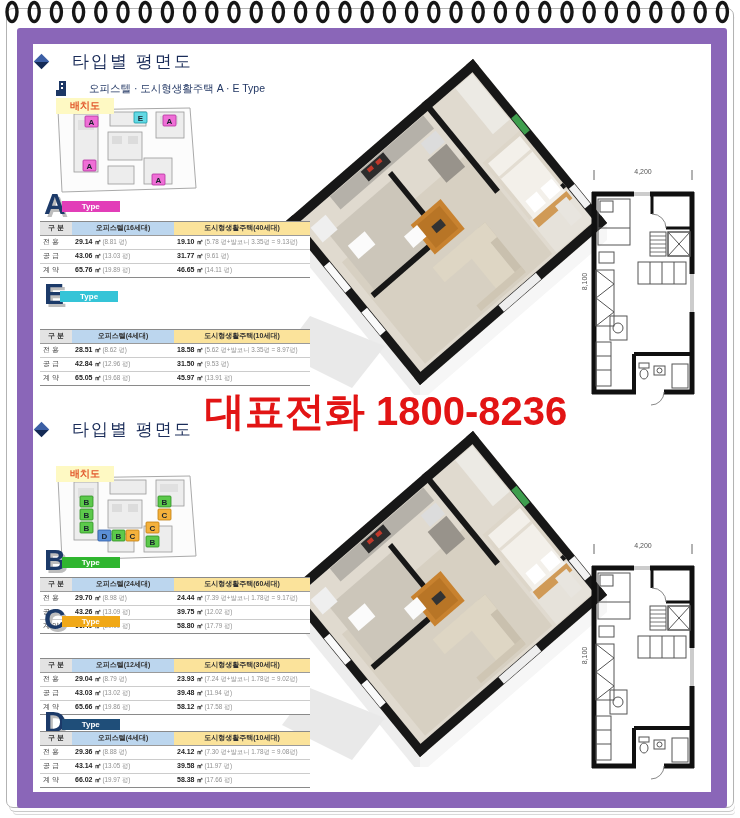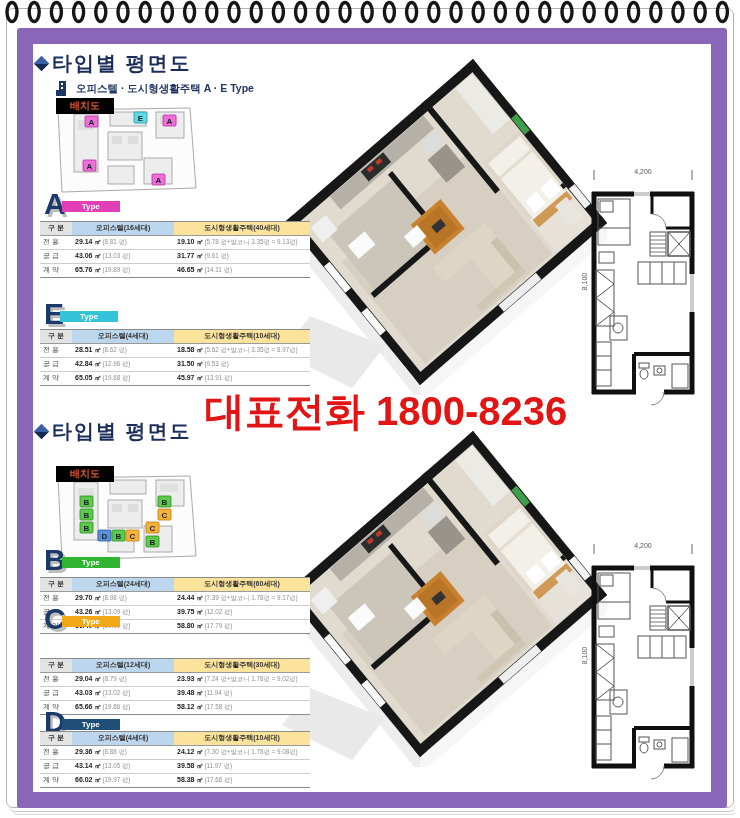--- a/index.html
+++ b/index.html
@@ -8,27 +8,27 @@
   
   .sheet{position:absolute;left:6px;top:8px;width:726px;height:798px;background:#fff;
          border:1px solid #b3b3b3;border-radius:7px;
          box-shadow:2px 4px 0 -1px #fdfdfd,2px 5px 0 -1px #c9c9c9,4px 9px 0 -3px #fdfdfd,4px 10px 0 -3px #d9d9d9;}
   
   .frame{position:absolute;left:17px;top:28px;width:678px;height:748px;border:16px solid #8A66B8;border-radius:3px;}
   
   .spiral{position:absolute;left:0;top:0;width:740px;height:26px;z-index:8;}
   .ring{stroke:#161616;stroke-width:3.4;fill:none;}
   
-  .sec-title{position:absolute;left:36px;display:flex;align-items:center;gap:5px;
-             font-size:20px;font-weight:700;color:#1a2c59;letter-spacing:2px;z-index:3;}
+  .sec-title{position:absolute;left:36px;display:flex;align-items:center;gap:25px;
+             font-size:17px;font-weight:400;color:#1a2c59;letter-spacing:2px;z-index:3;}
   .diamond{width:11px;height:11px;transform:rotate(45deg);flex:none;
            background:linear-gradient(135deg,#3c5fa5 50%,#142a55 50%);}
-  .sec-sub{position:absolute;left:56px;display:flex;align-items:center;gap:10px;
-           font-size:10.5px;font-weight:bold;color:#223764;z-index:3;}
-  .badge-label{position:absolute;left:56px;width:58px;text-align:center;background:#000000;
+  .sec-sub{position:absolute;left:56px;display:flex;align-items:center;gap:23px;
+           font-size:10.5px;font-weight:normal;color:#223764;z-index:3;}
+  .badge-label{position:absolute;left:56px;width:58px;text-align:center;background:#fef9c3;
                color:#e2572b;font-size:10px;font-weight:bold;padding:1px 0;z-index:3;}
   
   .siteplan{position:absolute;left:52px;width:146px;height:92px;z-index:2;}
   .bldg{fill:#ededed;stroke:#999;stroke-width:.8;}
   .chip-rect{stroke-width:.8;}
   .chip-A{fill:#ef6fd6;stroke:#b2309f}.chip-E{fill:#63d9e4;stroke:#1899a6}
   .chip-B{fill:#5cc94b;stroke:#2e8f22}.chip-C{fill:#f4b13c;stroke:#c27d0e}
   .chip-D{fill:#5b8fd6;stroke:#2b5ca8}
   .chip-txt{font-size:8px;font-weight:bold;fill:#18222c;font-family:"Liberation Sans",sans-serif;}
   
@@ -298,21 +298,21 @@
           </tr>
           <tr>
             <td class="lab">계 약</td>
             <td><span class="v">65.76 ㎡</span><span class="n">(19.89 평)</span></td>
             <td><span class="v">46.65 ㎡</span><span class="n">(14.11 평)</span></td>
           </tr>
         </tbody>
       </table>
     </div>
 
-  <div class="type-head" style="top:299px">
+  <div class="type-head" style="top:279px">
     <span class="big-letter">E</span><span class="type-badge" style="background-color: rgb(53, 196, 215);">Type</span>
   </div>
   <div class="spec-table" style="top:329px">
       <table>
         <thead>
           <tr>
             <th class="h-lab">구 분</th>
             <th class="h-blue">오피스텔(4세대)</th>
             <th class="h-yel">도시형생활주택(10세대)</th>
           </tr>

